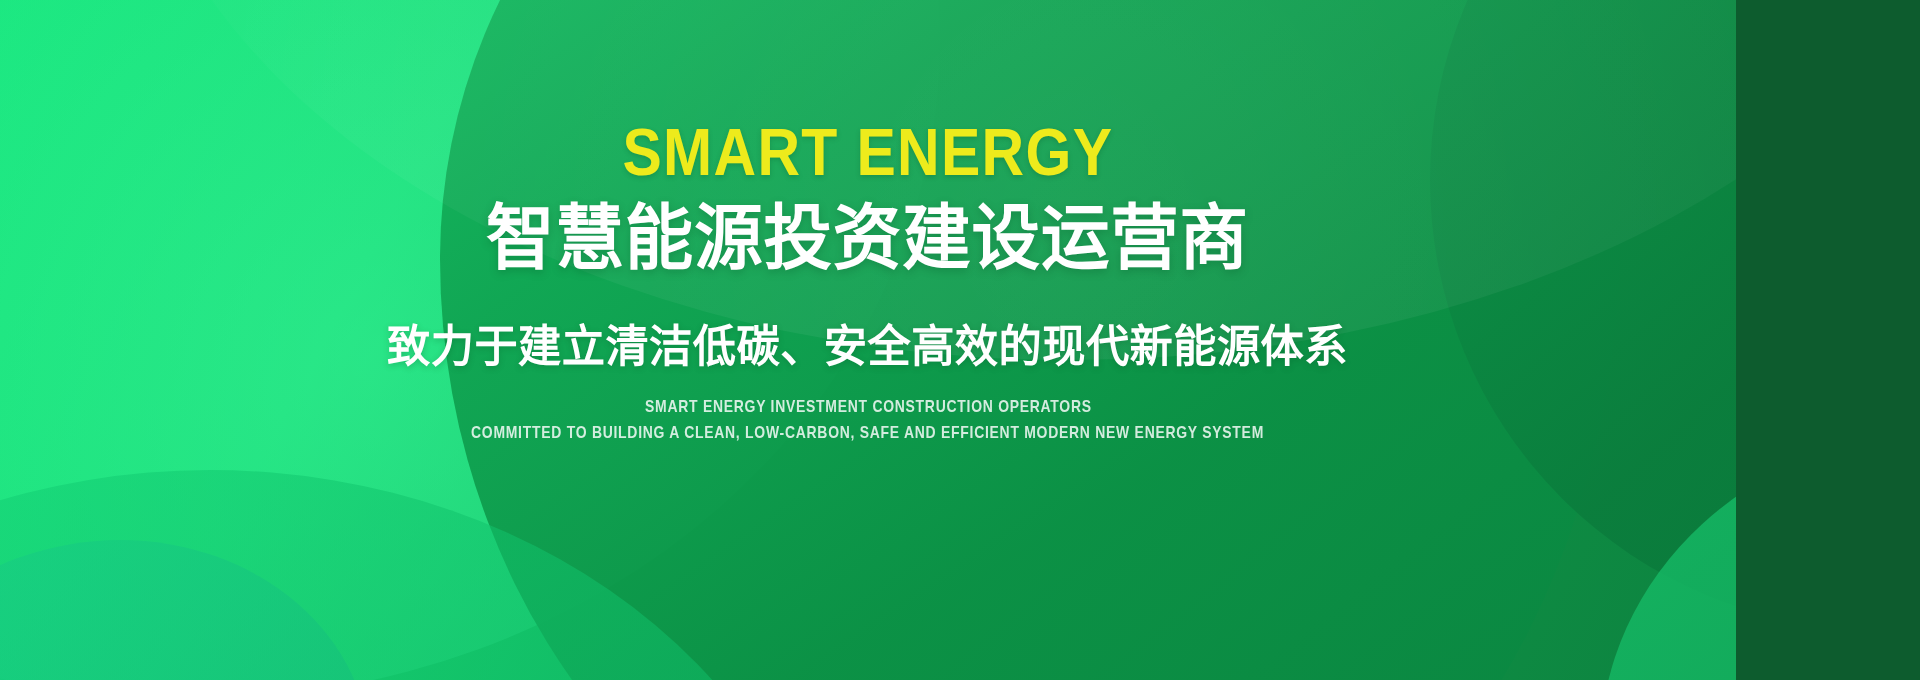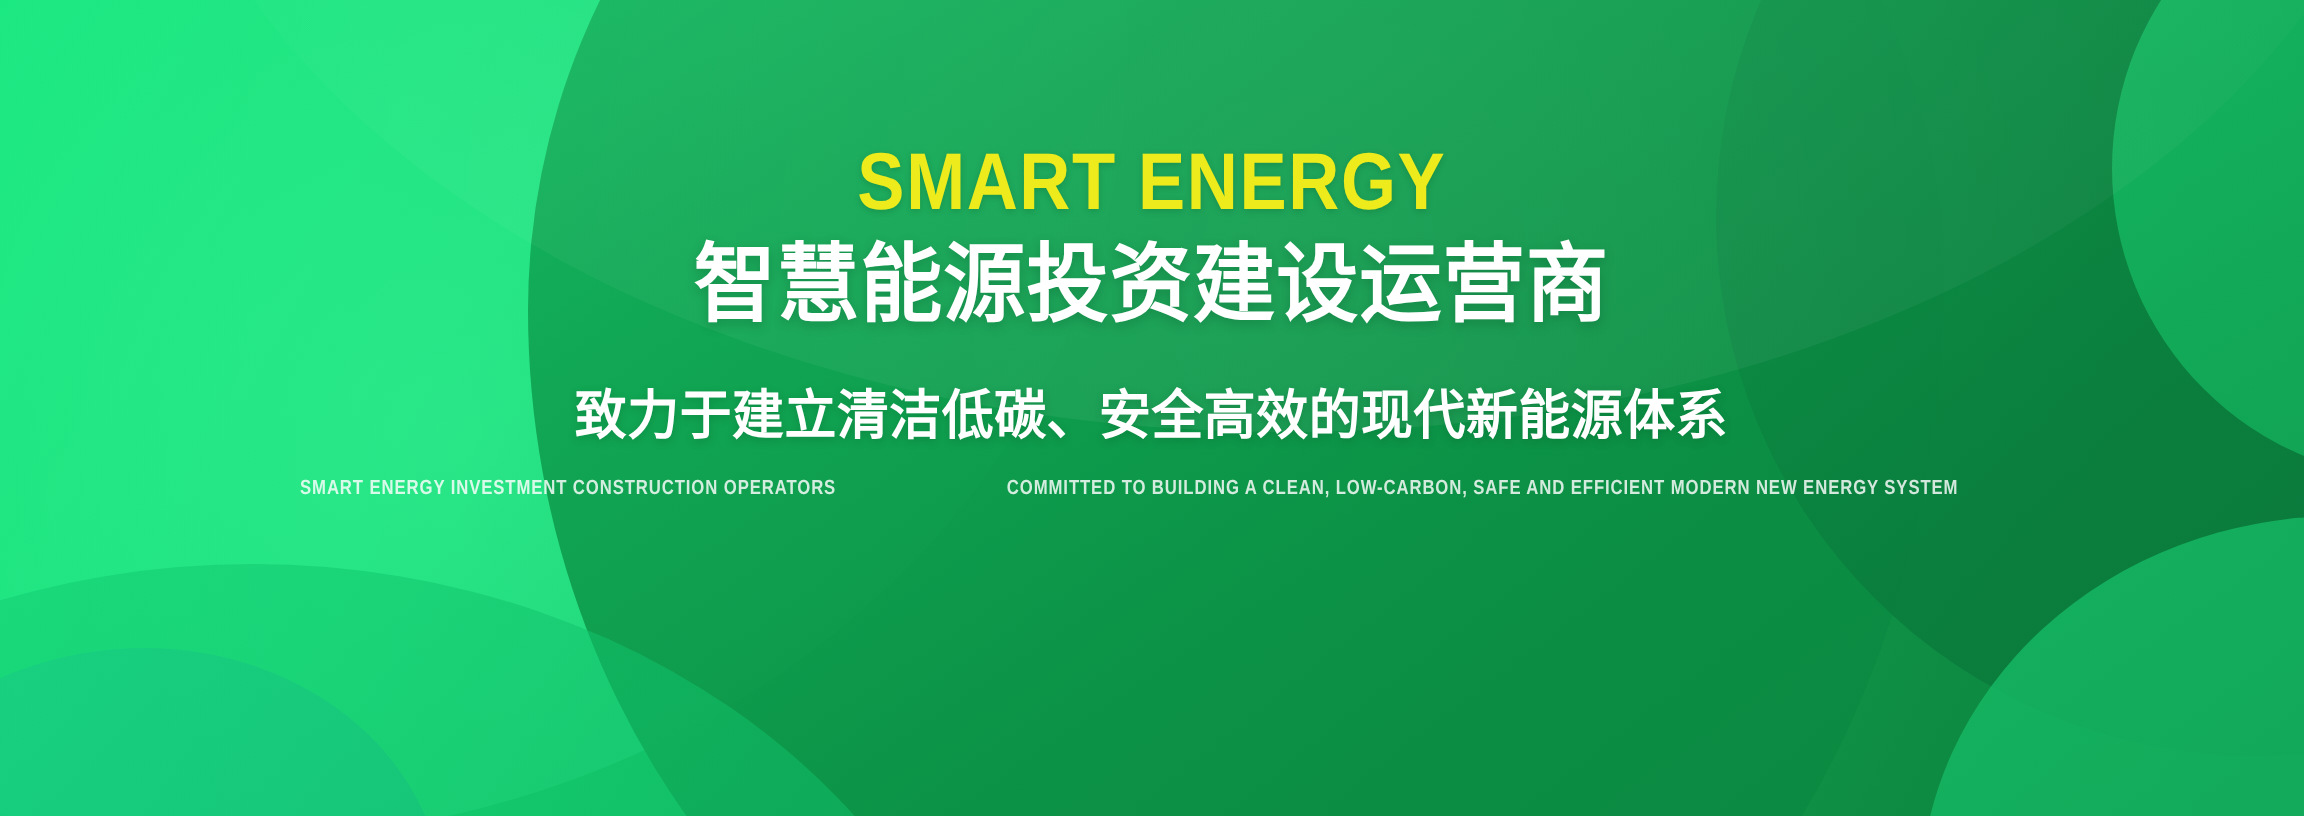--- a/index.html
+++ b/index.html
@@ -4,21 +4,21 @@
 <title>Smart Energy Banner</title>
 <style>
   html, body {
     margin: 0;
     padding: 0;
     background: #0d5c2e;
   }
 
   .banner {
     position: relative;
-    width: 1920px;
+    width: 1736px;
     height: 680px;
     overflow: hidden;
     font-family: "Liberation Sans", "DejaVu Sans", sans-serif;
     background: linear-gradient(118deg, #13E379 0%, #16D873 24%, #14BC63 46%, #10A24F 66%, #0E8C43 84%, #0D8340 100%);
   }
 
   
   .blob {
     position: absolute;
     border-radius: 50%;
@@ -156,21 +156,21 @@
     letter-spacing: .5px;
     transform: scaleX(.96);
     transform-origin: center;
     text-shadow: 0 2px 7px rgba(0, 70, 30, .24);
     white-space: nowrap;
   }
 
   .tagline-group {
     margin-top: 26px;
     display: flex;
-    flex-direction: row;
+    flex-direction: column;
     align-items: center;
     gap: 7px;
   }
 
   .tagline {
     font-family: "Liberation Sans Narrow", "Liberation Sans", "DejaVu Sans Condensed", sans-serif;
     font-size: 17px;
     font-weight: 700;
     letter-spacing: .9px;
     line-height: 1.1;

